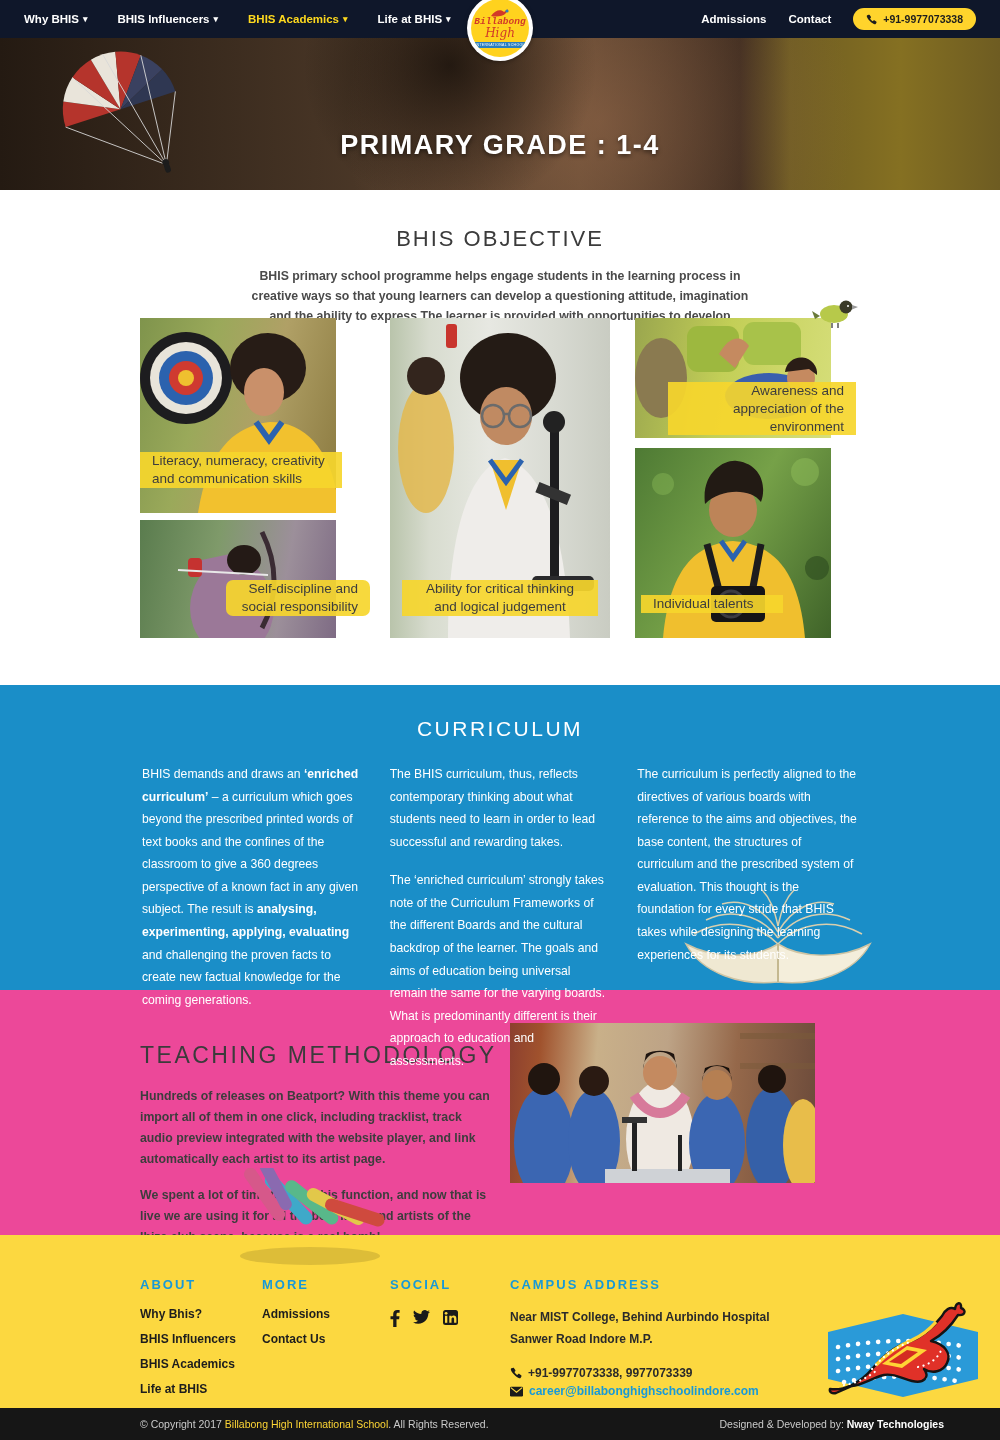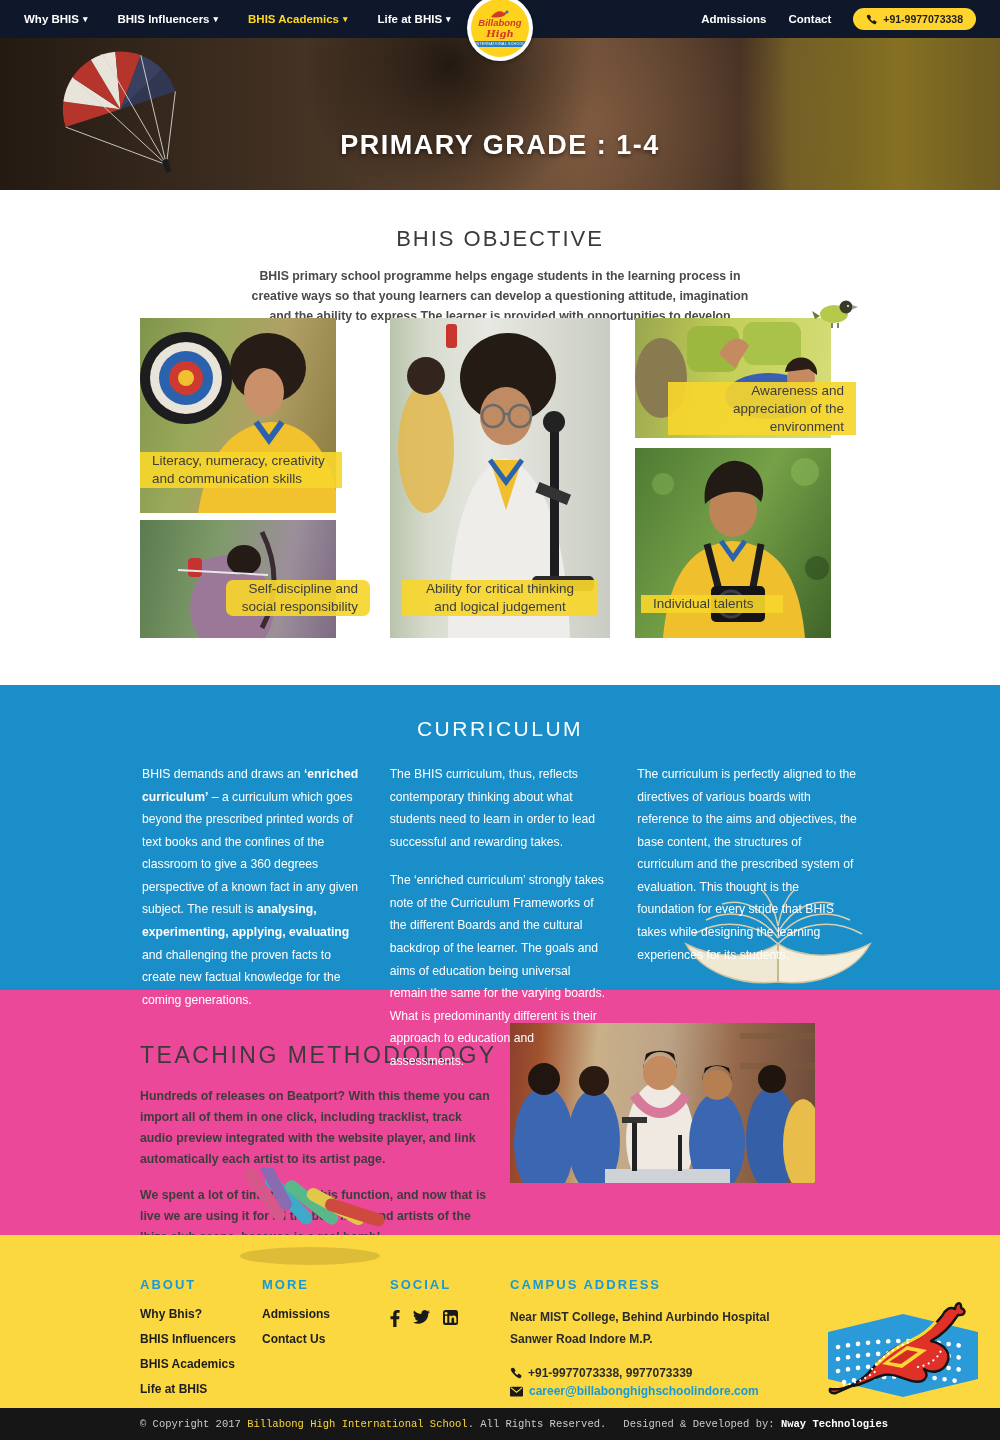--- a/index.html
+++ b/index.html
@@ -12,22 +12,22 @@
   .nav-right { margin-left:auto; display:flex; align-items:center; gap:22px; }
   .nav-item { color:#fff; font-size:11.5px; font-weight:bold; cursor:pointer; display:flex; align-items:center; gap:4px; }
   .nav-item.active { color:#fed91e; }
   .caret { font-size:9px; }
   .phone-pill { background:#ffd42c; color:#1d1d1d; border-radius:14px; padding:5px 13px; font-size:10.5px; font-weight:bold; display:flex; align-items:center; gap:6px; cursor:pointer; }
   .phone-pill svg { width:11px; height:11px; }
 
   
   .logo { position:absolute; left:50%; top:-5px; transform:translateX(-50%); width:66px; height:66px; background:#fff; border-radius:50%; z-index:30; display:flex; align-items:center; justify-content:center; box-shadow:0 1px 4px rgba(0,0,0,.35); }
   .logo-inner { width:58px; height:58px; background:#ffd21e; border-radius:50%; display:flex; flex-direction:column; align-items:center; justify-content:center; text-align:center; overflow:hidden; }
-  .logo-b1 { font-family:Liberation Sans, sans-serif; font-style:italic; font-weight:bold; color:#d23a28; font-size:9.5px; line-height:1; }
-  .logo-b2 { font-family:"DejaVu Serif", serif; font-style:italic; font-weight:bold; color:#d23a28; font-size:10px; line-height:1.1; }
+  .logo-b1 { font-family:Liberation Mono, monospace; font-style:italic; font-weight:bold; color:#d23a28; font-size:9.5px; line-height:1; }
+  .logo-b2 { font-family:"DejaVu Serif", serif; font-style:italic; font-weight:normal; color:#d23a28; font-size:12px; line-height:1.1; }
   .logo-rib { font-size:3.5px; color:#fff; background:#2a7ec0; border-radius:4px; padding:1px 3px; margin-top:2px; letter-spacing:.3px; }
 
   
   .hero { position:relative; height:152px; background:
     radial-gradient(circle at 45% 18%, rgba(15,10,6,.75), transparent 26%),
     radial-gradient(circle at 60% 55%, rgba(173,120,86,.45), transparent 42%),
     linear-gradient(90deg,#241a12 0%,#4e3a29 40%,#5a432e 58%,#33241a 74%,#6e5c22 79%,#857022 90%,#6e5c22 100%);
   }
   .hero-title { position:absolute; left:0; top:92px; width:100%; text-align:center; color:#fff; font-size:27px; font-weight:800; letter-spacing:1.5px; text-shadow:0 2px 4px rgba(0,0,0,.5); }
   .parachute { position:absolute; left:28px; top:2px; }
@@ -69,21 +69,21 @@
   .flink { display:block; color:#1d1d1d; font-size:12px; font-weight:bold; margin-bottom:11px; text-decoration:none; cursor:pointer; }
   .social-row { display:flex; gap:13px; margin-top:18px; }
   .social-icon { cursor:pointer; }
   .addr-line { font-size:12px; font-weight:600; color:#2a2a2a; line-height:1.8; }
   .contact-line { display:flex; align-items:center; gap:6px; font-size:12px; font-weight:600; color:#2a2a2a; margin-top:4px; }
   .contact-line.first { margin-top:16px; }
   .email { color:#1899d8; cursor:pointer; }
   .kangaroo { position:absolute; right:8px; top:50px; }
 
   
-  .bottombar { height:32px; background:#161616; display:flex; align-items:center; justify-content:space-between; padding:0 112px 0 140px; font-size:10.5px; color:#c9c9c9;font-family:Liberation Mono, monospace; }
+  .bottombar { height:32px; background:#161616; display:flex; align-items:center; justify-content:space-between; padding:0 56px 0 140px; font-size:10.5px; color:#c9c9c9; }
   .brand-y { color:#fdd535; }
   .dev-name { color:#fff; font-weight:bold; }
 </style>
 </head>
 <body>
 
 <div class="page">
 
   <div class="topnav">
     <div class="nav-left">

